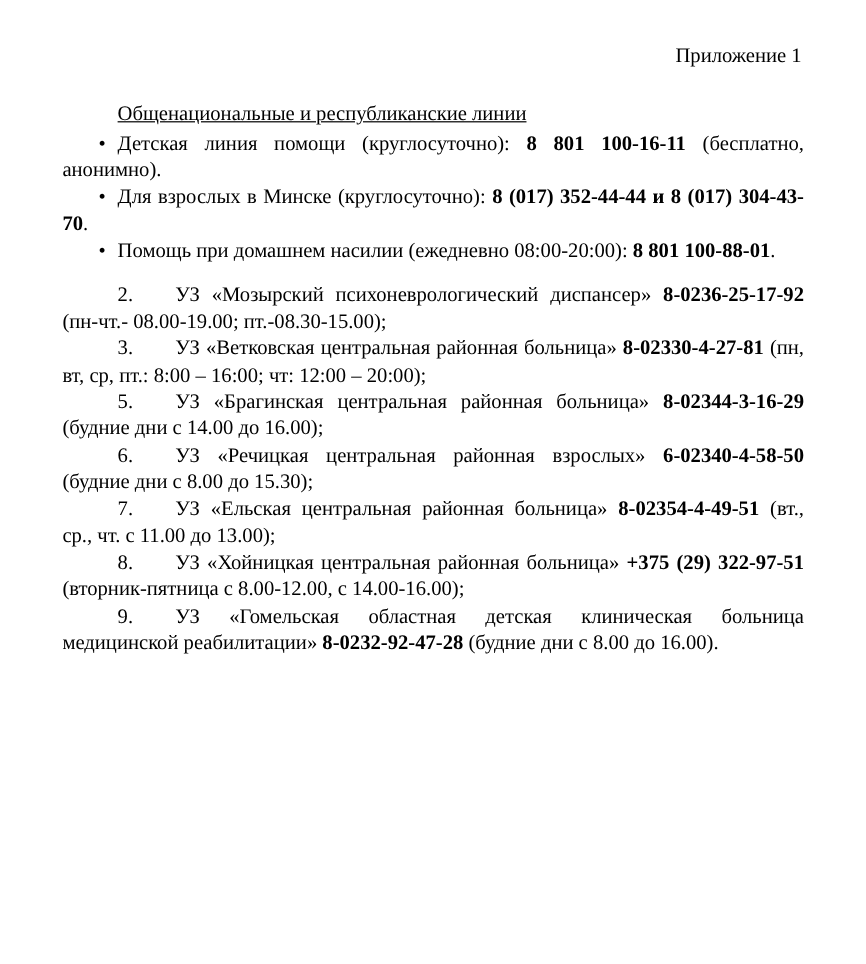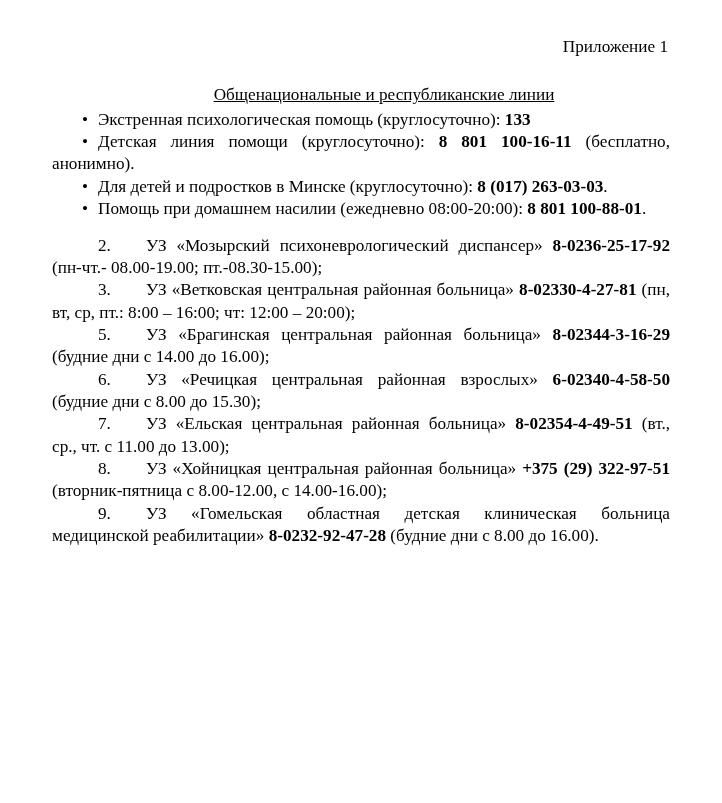--- a/index.html
+++ b/index.html
@@ -22,21 +22,21 @@
   }
   .appendix {
     text-align: right;
     margin: 8px 2px 26px 0;
     font-size: 17.2px;
   }
   .section-head {
     text-decoration: underline;
     text-indent: 46px;
     margin-bottom: 2px;
-    text-align: center;
+    text-align: left;
   }
   .section-head.second {
     margin-top: 22px;
   }
   p {
     margin: 0;
     text-align: justify;
     text-justify: inter-word;
   }
   .bullet-row {
@@ -75,23 +75,22 @@
 </style>
 </head>
 <body>
 
 <div class="page">
 
   <div class="appendix">Приложение 1</div>
 
   <div id="content">
       <p class="section-head">Общенациональные и республиканские линии</p>
-      <p class="item bullet-row just"><span class="bullet-mark">•</span><span>Экстренная психологическая помощь (круглосуточно): </span><b>133</b></p>
       <p class="item bullet-row just"><span class="bullet-mark">•</span><span>Детская линия помощи (круглосуточно): </span><b>8 801 100-16-11</b><span> (бесплатно, анонимно).</span></p>
-      <p class="item bullet-row just"><span class="bullet-mark">•</span><span>Для детей и подростков в Минске (круглосуточно): </span><b>8 (017) 263-03-03</b><span>.</span></p>
+      <p class="item bullet-row just"><span class="bullet-mark">•</span><span>Для взрослых в Минске (круглосуточно): </span><b>8 (017) 352-44-44 и 8 (017) 304-43-70</b><span>.</span></p>
       <p class="item bullet-row just"><span class="bullet-mark">•</span><span>Помощь при домашнем насилии (ежедневно 08:00-20:00): </span><b>8 801 100-88-01</b><span>.</span></p>
       <div class="spacer"></div>
       <p class="item bullet-row just"><span class="num-mark">2.</span><span>УЗ «Мозырский психоневрологический диспансер» </span><b>8-0236-25-17-92</b><span> (пн-чт.- 08.00-19.00; пт.-08.30-15.00);</span></p>
       <p class="item bullet-row just"><span class="num-mark">3.</span><span>УЗ «Ветковская центральная районная больница» </span><b>8-02330-4-27-81</b><span> (пн, вт, ср, пт.: 8:00 – 16:00; чт: 12:00 – 20:00);</span></p>
       <p class="item bullet-row just"><span class="num-mark">5.</span><span>УЗ «Брагинская центральная районная больница» </span><b>8-02344-3-16-29</b><span> (будние дни с 14.00 до 16.00);</span></p>
       <p class="item bullet-row just"><span class="num-mark">6.</span><span>УЗ «Речицкая центральная районная взрослых» </span><b>6-02340-4-58-50</b><span> (будние дни с 8.00 до 15.30);</span></p>
       <p class="item bullet-row just"><span class="num-mark">7.</span><span>УЗ «Ельская центральная районная больница» </span><b>8-02354-4-49-51</b><span> (вт., ср., чт. с 11.00 до 13.00);</span></p>
       <p class="item bullet-row just"><span class="num-mark">8.</span><span>УЗ «Хойницкая центральная районная больница» </span><b>+375 (29) 322-97-51</b><span> (вторник-пятница с 8.00-12.00, с 14.00-16.00);</span></p>
       <p class="item bullet-row just"><span class="num-mark">9.</span><span>УЗ «Гомельская областная детская клиническая больница медицинской реабилитации» </span><b>8-0232-92-47-28</b><span> (будние дни с 8.00 до 16.00).</span></p>
     </div>

